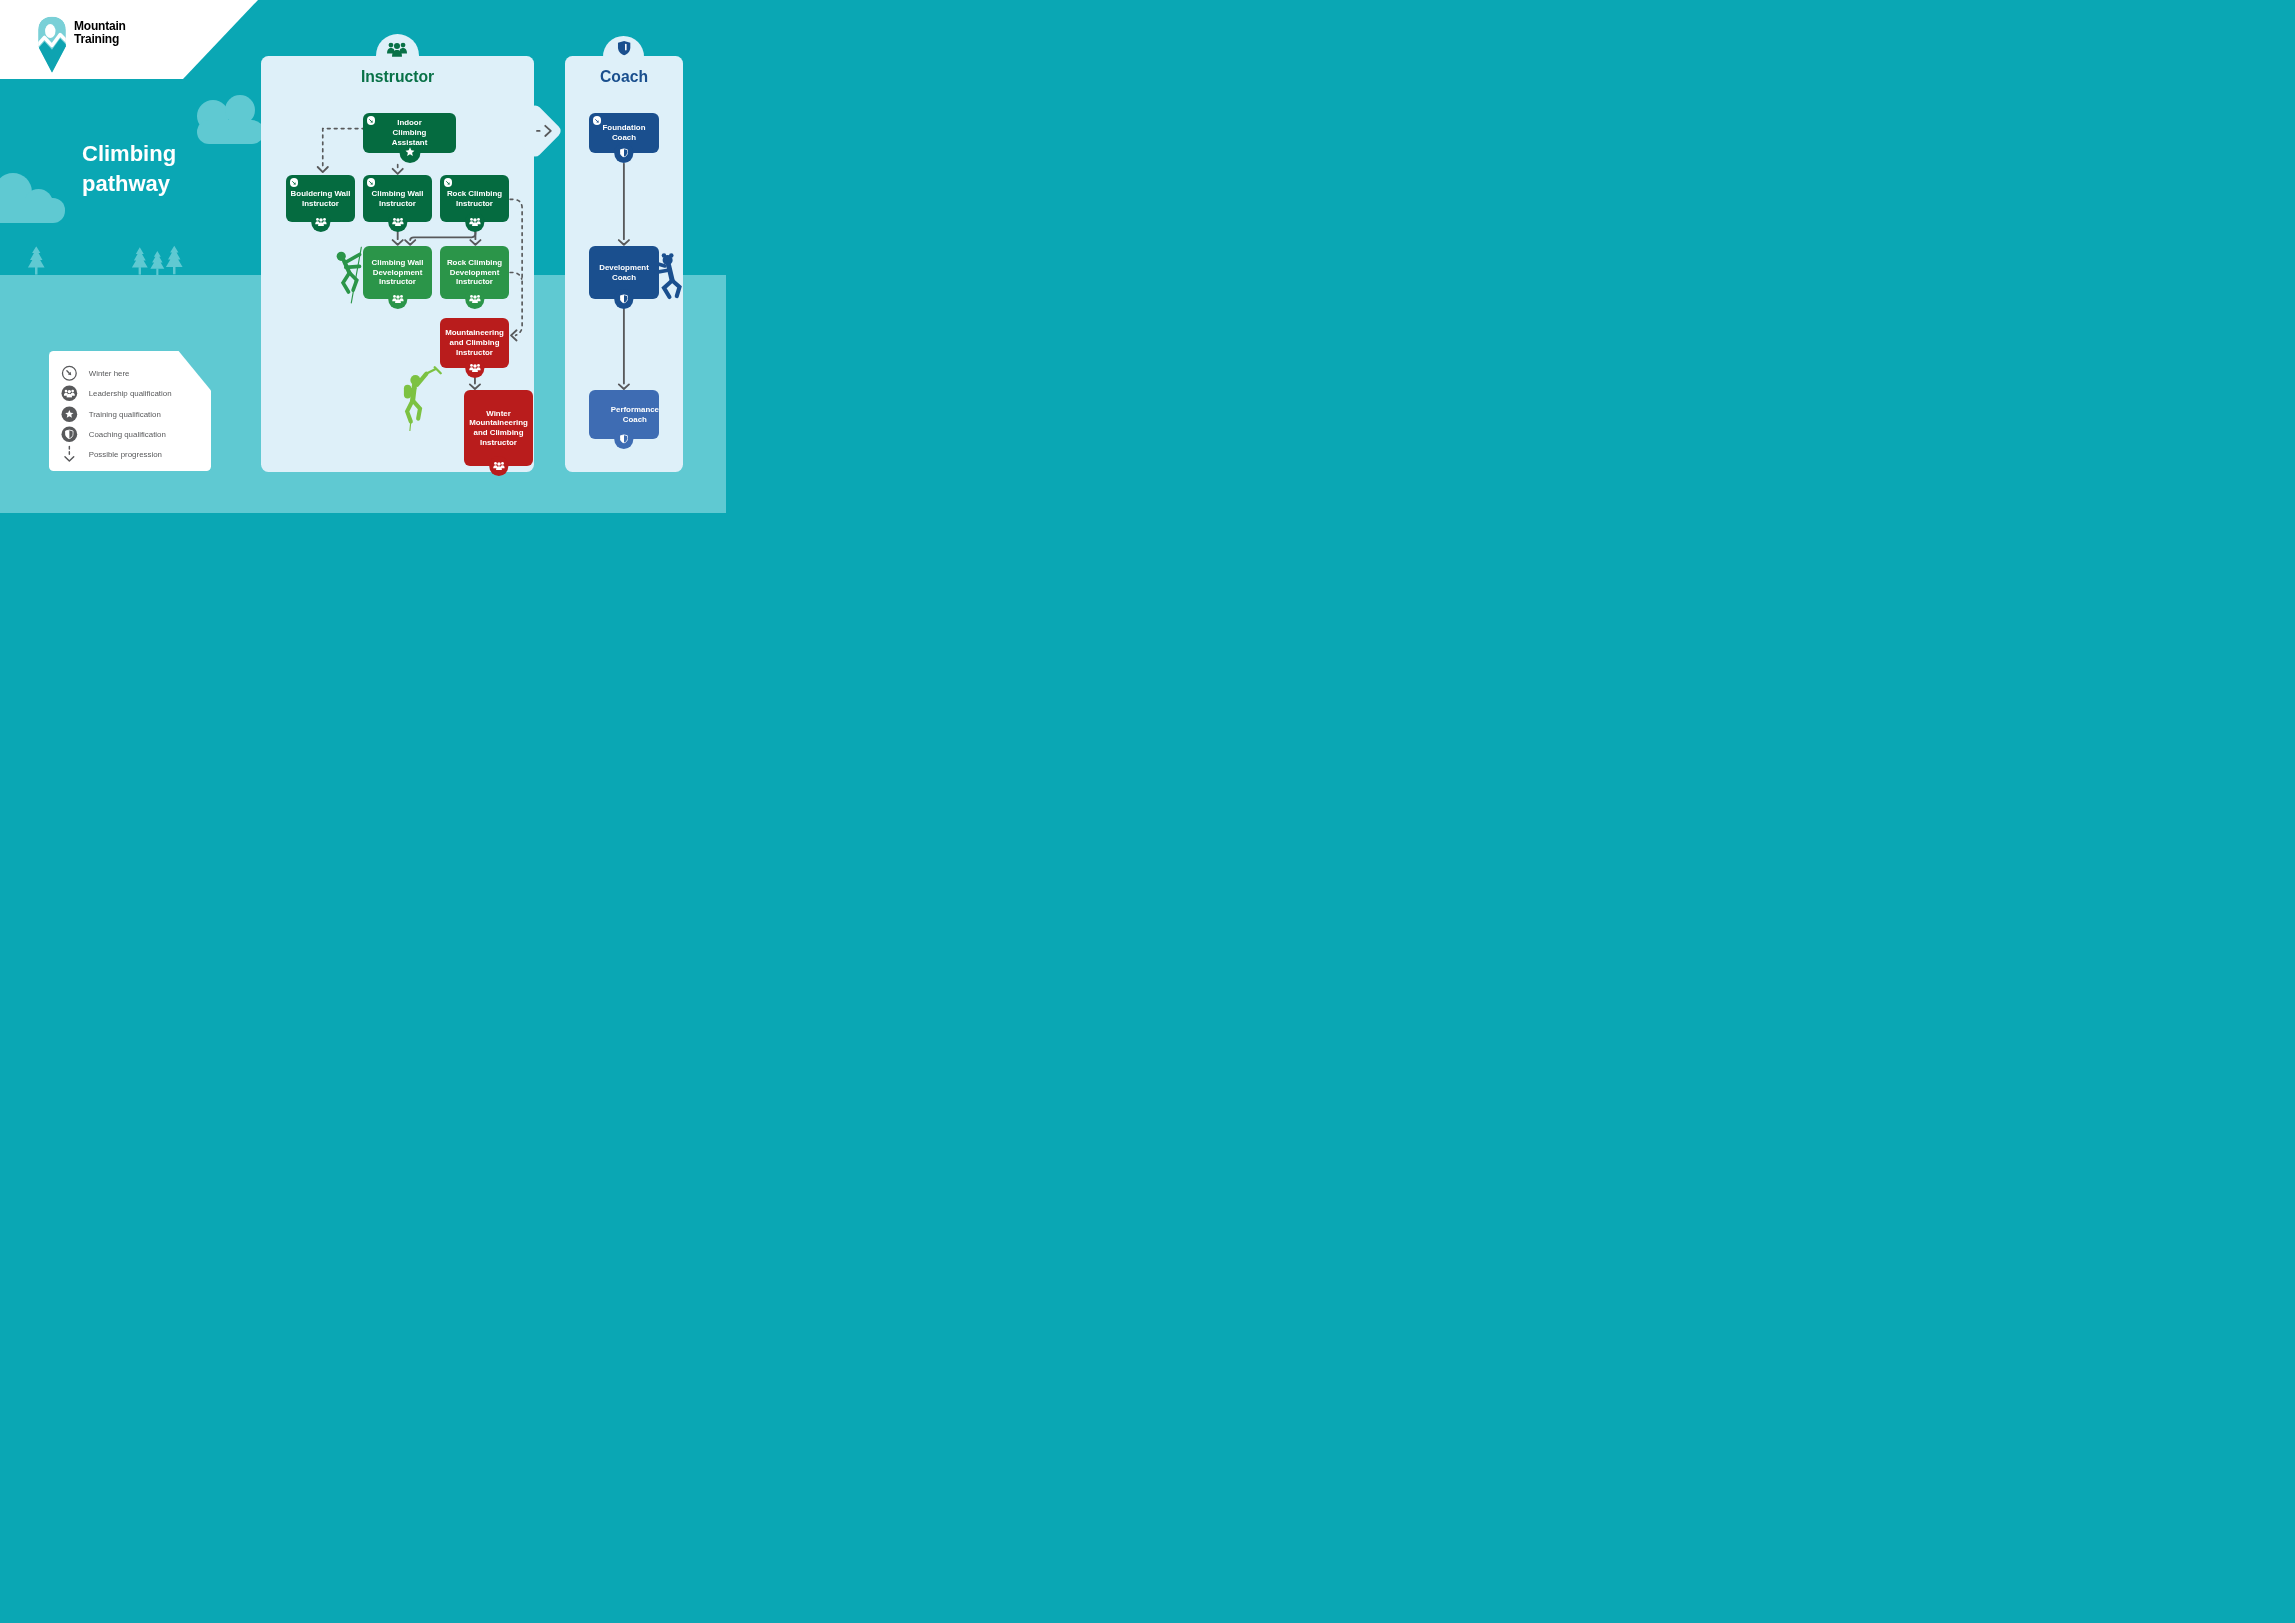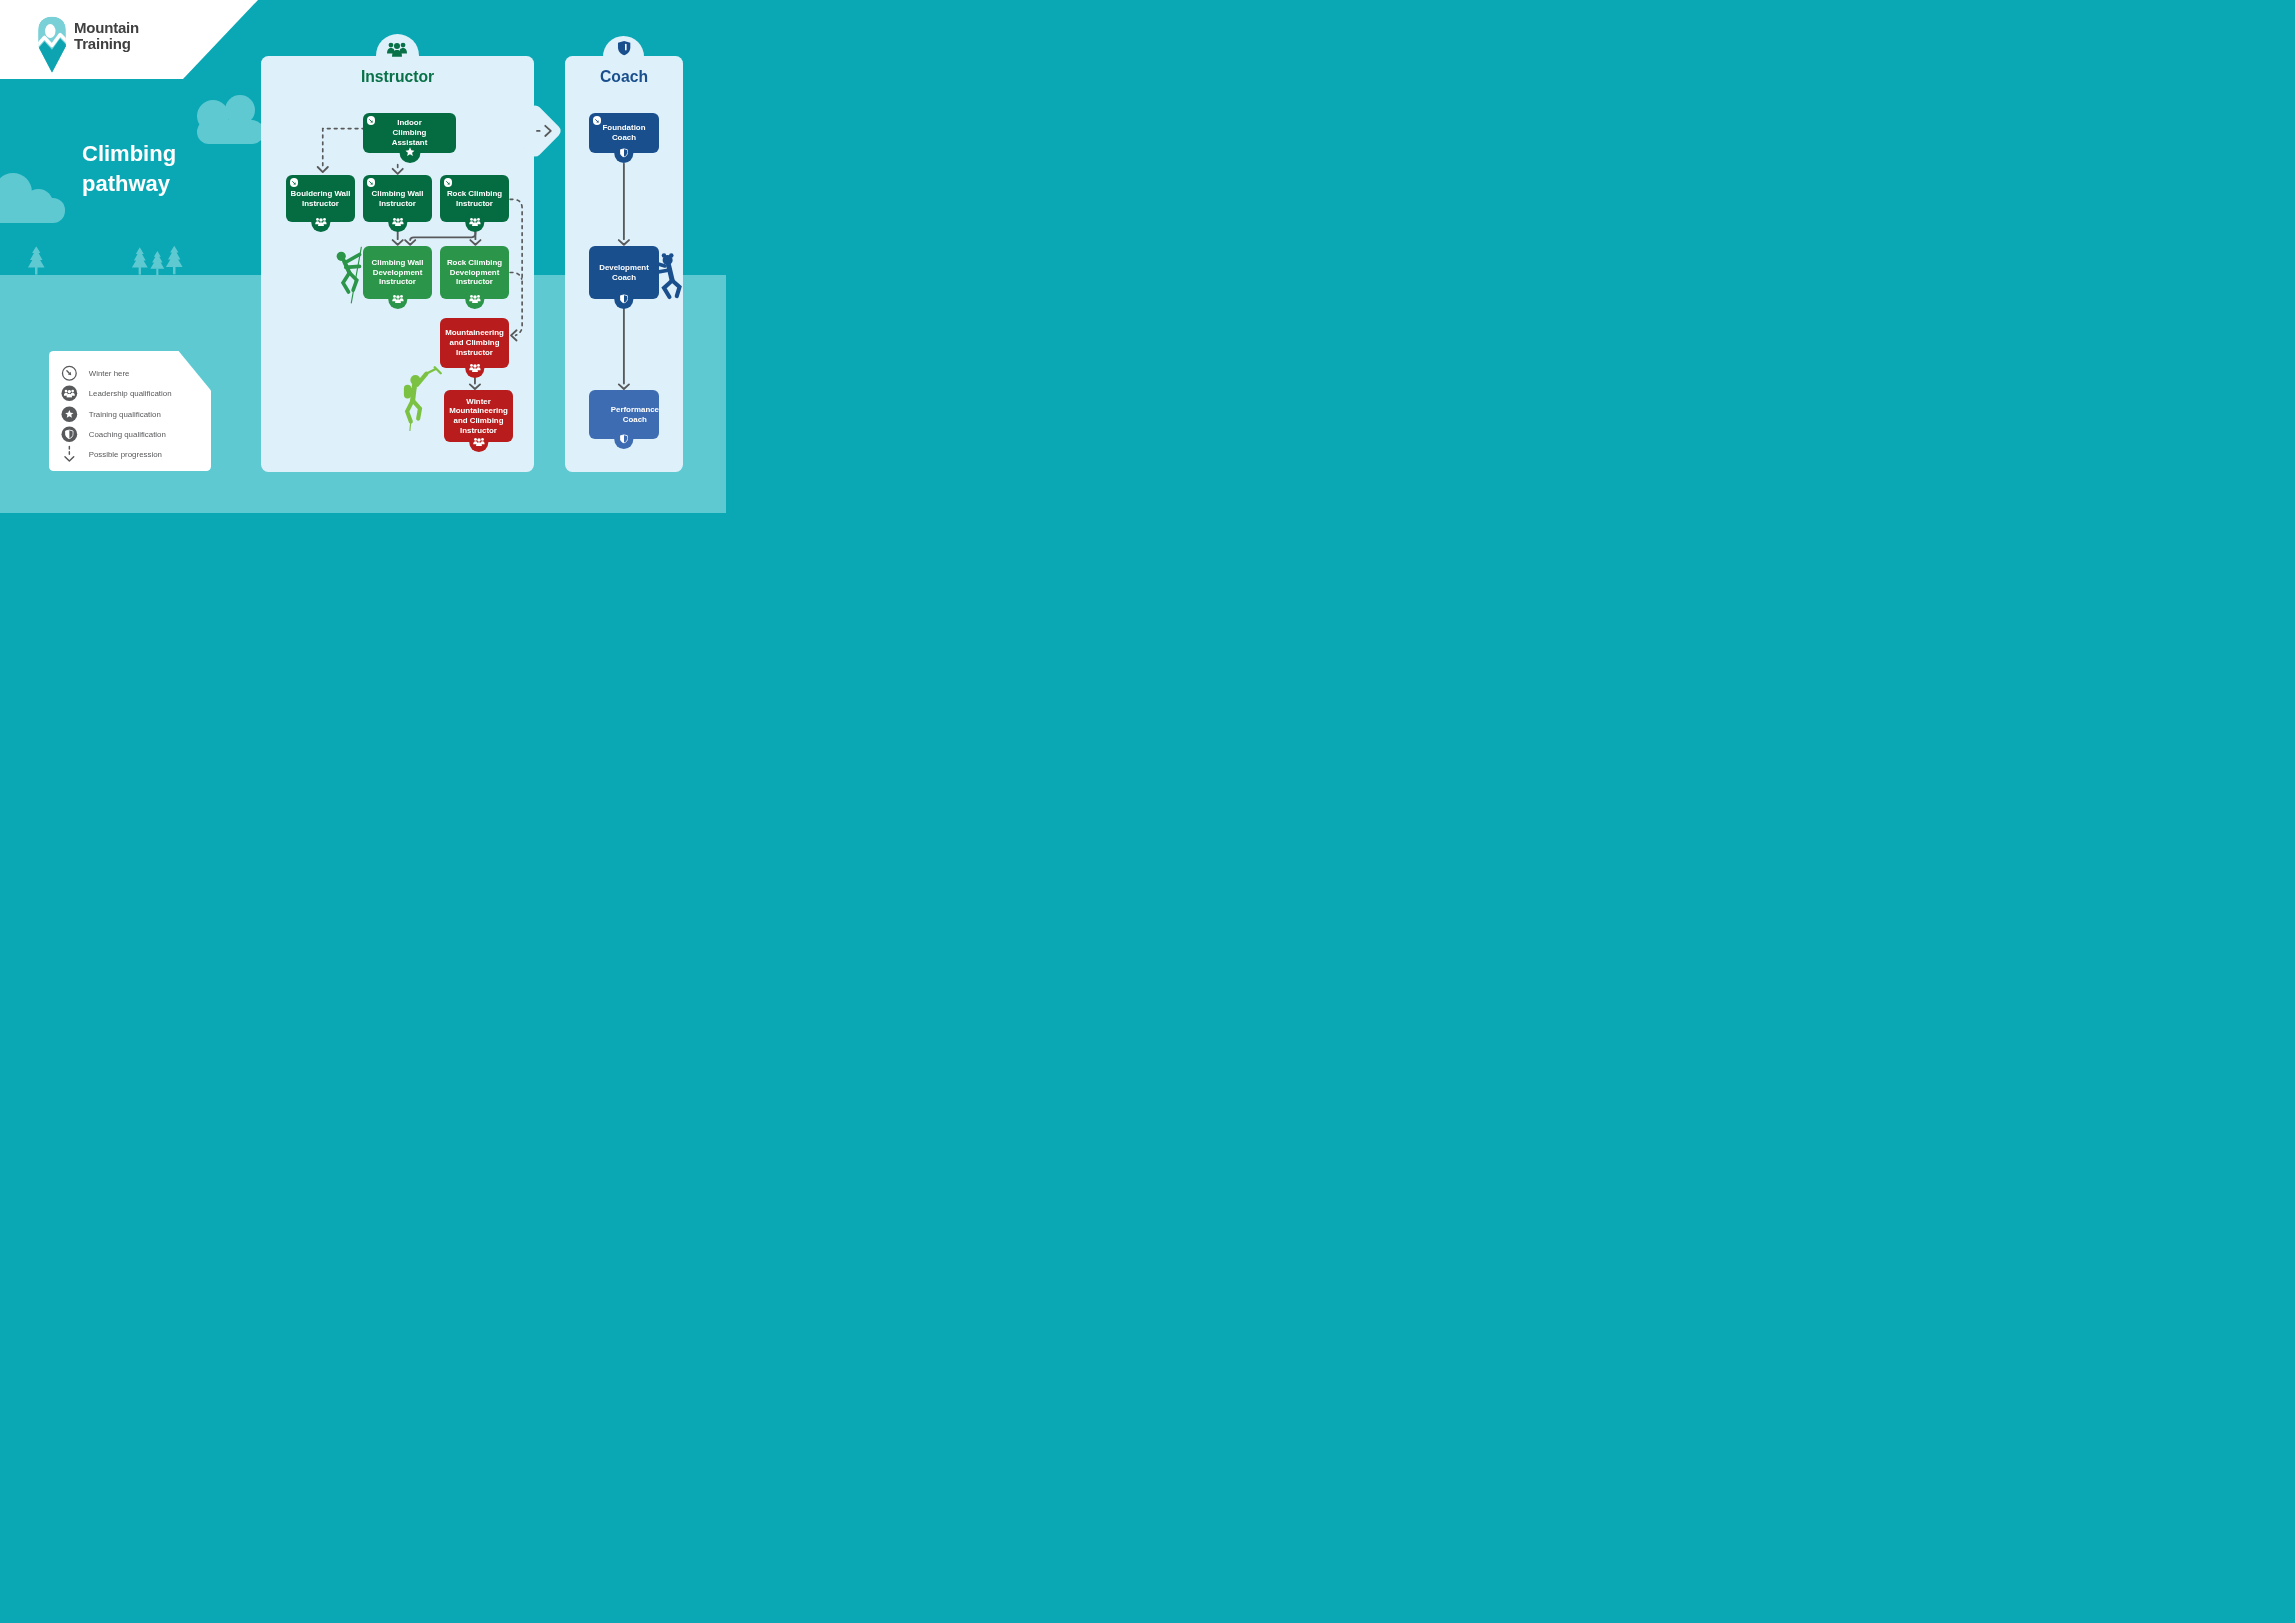--- a/index.html
+++ b/index.html
@@ -10,22 +10,22 @@
   
   .ground{position:absolute;left:0;top:275px;width:100%;height:238px;background:#5FC9D2;z-index:0;}
   .cl{position:absolute;background:#5FC9D2;border-radius:50%;z-index:0;}
   .clbar{position:absolute;background:#5FC9D2;border-radius:12px;z-index:0;}
   .tree{position:absolute;color:#5FC9D2;z-index:0;}
   .wedge{position:absolute;left:0;top:0;width:259px;height:79px;background:#fff;
          clip-path:polygon(0 0,258px 0,183px 79px,0 79px);z-index:1;}
 
   
   .logo-pin{position:absolute;left:35px;top:15.7px;z-index:2;}
-  .logo-text{position:absolute;left:74px;top:20.4px;z-index:2;color:#404040;
-             font-size:15px;font-weight:bold;line-height:1.06;letter-spacing:-0.2px;}
+  .logo-text{position:absolute;left:74px;top:20.4px;z-index:2;color:#000000;
+             font-size:12px;font-weight:bold;line-height:1.06;letter-spacing:-0.2px;}
   .page-title{position:absolute;left:82px;top:139px;z-index:2;color:#fff;
               font-size:22px;font-weight:bold;line-height:1.36;white-space:pre-line;}
 
   
   .panel{position:absolute;background:#DEF0F9;border-radius:7.4px;z-index:1;}
   .panel-inst{left:261px;top:56px;width:273px;height:416px;}
   .panel-coach{left:565px;top:56px;width:118px;height:416px;}
   .panel-bump{position:absolute;background:#DEF0F9;border-radius:50%;z-index:1;}
   .bump-inst{left:376px;top:34px;width:43px;height:43px;}
   .bump-coach{left:603px;top:36px;width:41px;height:41px;}
@@ -273,21 +273,21 @@
   <div class="qbox g3" style="left:440px;top:318px;width:69px;height:50px">
     <div class="bump"></div>
     <span class="box-label">Mountaineering
 and Climbing
 Instructor</span>
     <svg class="bump-ic" style="top:calc(100% - 4.6px);color:#fff" width="12.5" height="9.3" viewBox="0 0 24 18">
         <use href="#i-people"></use>
       </svg>
   </div>
 
-  <div class="qbox g3" style="left:444px;top:390px;width:69px;height:52px">
+  <div class="qbox g3" style="left:464px;top:390px;width:69px;height:76px">
     <div class="bump"></div>
     <span class="box-label">Winter
 Mountaineering
 and Climbing
 Instructor</span>
     <svg class="bump-ic" style="top:calc(100% - 4.6px);color:#fff" width="12.5" height="9.3" viewBox="0 0 24 18">
         <use href="#i-people"></use>
       </svg>
   </div>
 

